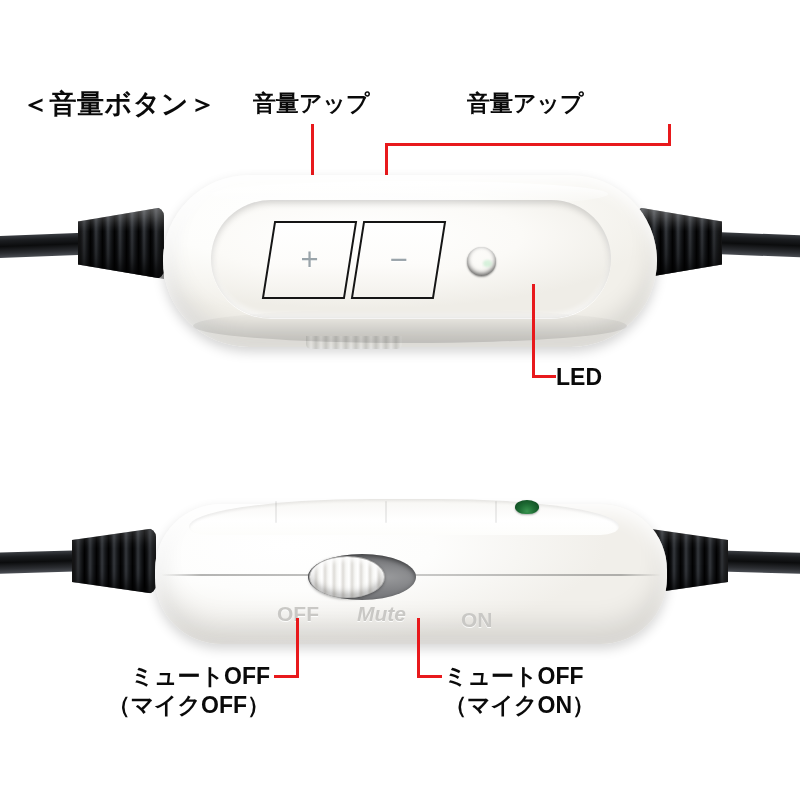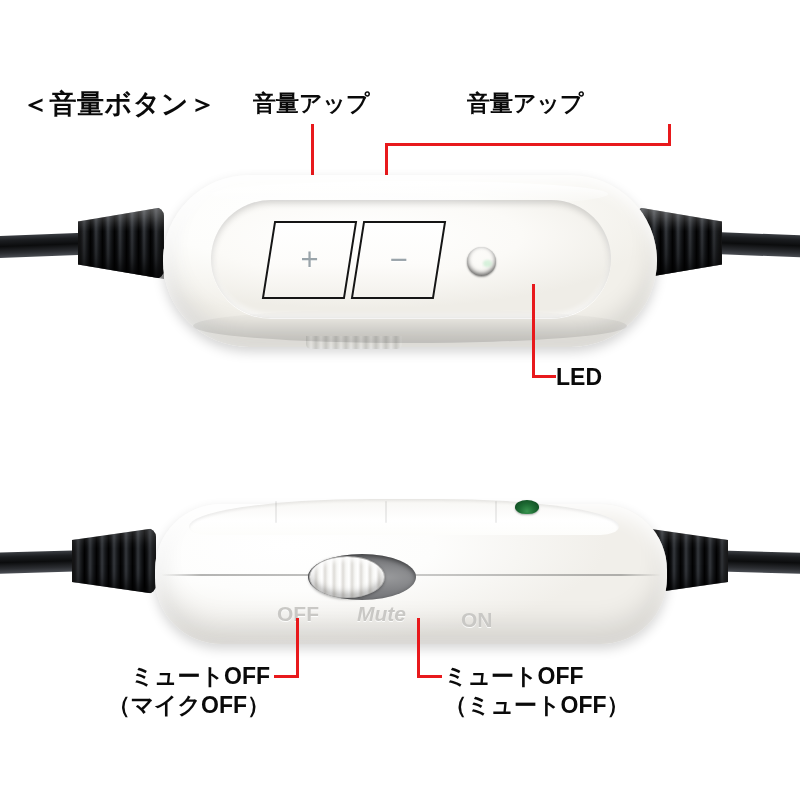--- a/index.html
+++ b/index.html
@@ -394,16 +394,16 @@
   <div class="callout right" style="left:88px; top:662px; width:182px;">
     <div>ミュートOFF</div>
     <div>（マイクOFF）</div>
   </div>
 
   <div class="lead lead-v" style="left:417px; top:618px; height:60px;"></div>
   <div class="lead lead-h" style="left:417px; top:675px; width:25px;"></div>
 
   <div class="callout" style="left:444px; top:662px;">
     <div>ミュートOFF</div>
-    <div>（ミュートOFF）</div>
+    <div>（マイクON）</div>
   </div>
 
 </div>
 
 </body></html>

